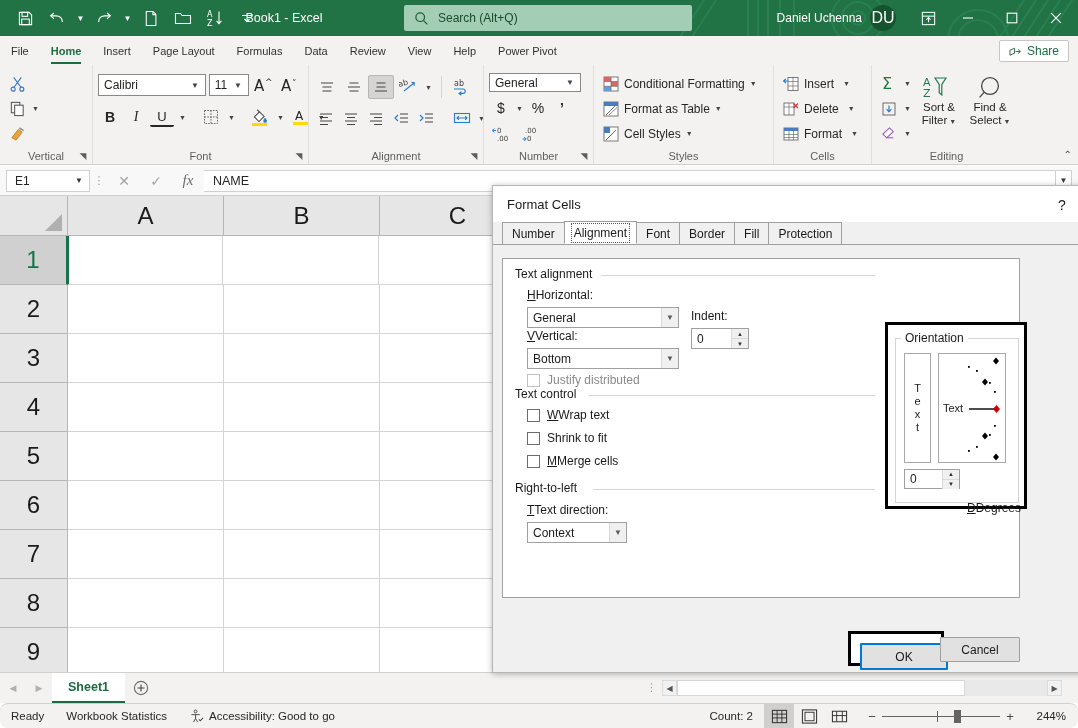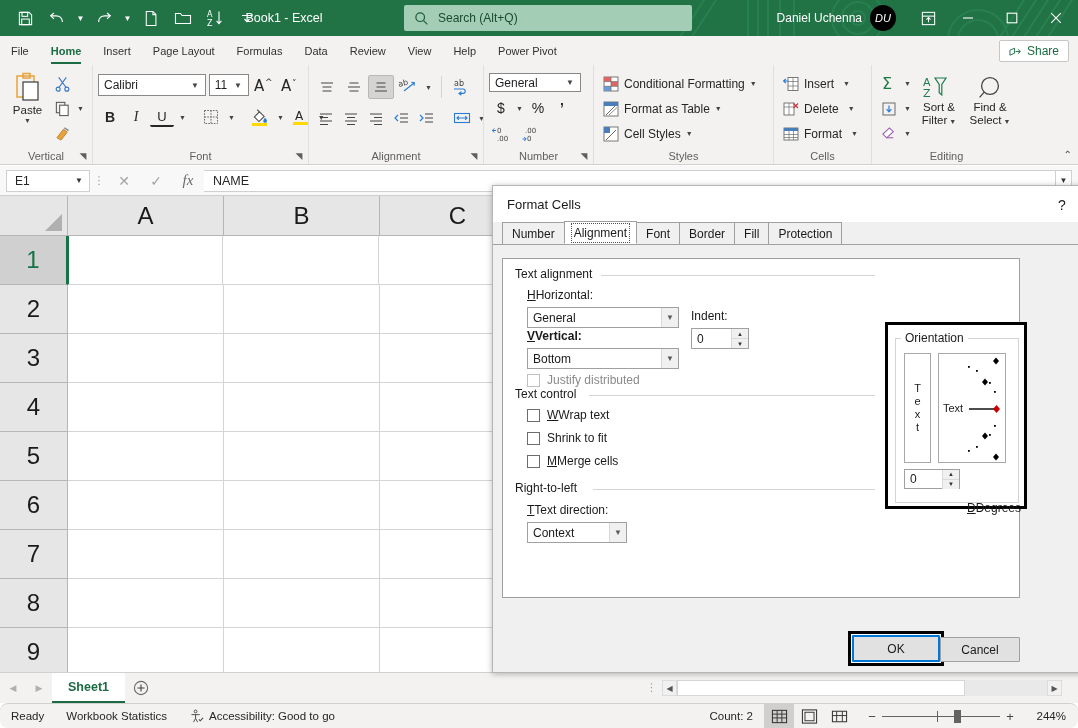--- a/index.html
+++ b/index.html
@@ -40,22 +40,22 @@
     position:absolute; left:404px; top:5px; width:288px; height:26px;
     background:#a3cdb4; border-radius:2px;
     display:flex; align-items:center; padding-left:10px; gap:9px; z-index:3;
   }
   .searchbox .s-ic { color:#1e5c38; display:flex; }
   .searchbox .s-txt { color:#194c2f; font-size:12px; }
   .acct { position:absolute; right:182px; top:0; height:36px; display:flex; align-items:center; gap:8px; z-index:3;}
   .acct-name { color:#fff; font-size:12px; }
   .avatar {
     width:26px; height:26px; border-radius:50%;
-    background:#000000; color:#fff; font-size:11px;
-    display:flex; align-items:center; justify-content:center;font-style:italic;
+    background:#14532d; color:#fff; font-size:16px;
+    display:flex; align-items:center; justify-content:center;
   }
   .ribbon-display { position:absolute; right:130px; top:0; height:36px; width:40px;
     display:flex; align-items:center; justify-content:center; z-index:3; color:#fff;}
   .wincontrols { position:absolute; right:0; top:0; height:36px; display:flex; z-index:3;}
   .wc { width:44px; height:36px; display:flex; align-items:center; justify-content:center; color:#fff;}
 
   
   .tabstrip {
     position:absolute; left:0; top:36px; width:1078px; height:29px;
     background:#f3f2f1; display:flex; align-items:flex-end;
@@ -288,21 +288,21 @@
   .dial-text { position:absolute; left:4px; top:48px; font-size:11px; color:#1a1a1a;}
   .degspin { position:absolute; left:9px; top:138px; width:56px; height:20px;}
   .degrees-lbl { position:absolute; left:72px; top:140px; font-size:12px;margin-top:30px;}
   .btn {
     height:25px; border:1px solid #a0a0a0; background:#e1e1e1;
     display:flex; align-items:center; justify-content:center;
     font-size:12px; color:#1a1a1a; border-radius:1px;
   }
   .ok-wrap {
     position:absolute; left:848px; top:631px; width:96px; height:35px;
-    border:3px solid #000; background:#fff; padding:1px;
+    border:3px solid #000; background:#fff; padding:9px;
   }
   .ok-wrap .btn { width:88px; height:27px; border:2px solid #0078d7; background:#e1e1e1;}
   .cancel-btn { position:absolute; left:940px; top:637px; width:80px; height:25px;}
   svg { display:block; }
 </style>
 </head>
 <body>
 
 <div id="app">
 
@@ -434,29 +434,20 @@
           </svg>
       </span>
       <span>Share</span>
     </div>
   </div>
 
   <div class="ribbon">
 
     <div class="rgroup" style="width:92px;">
       <div class="rg-body">
-        <div class="bigbtn">
-          <svg width="30" height="32" viewBox="0 0 30 32">
-              <rect x="4" y="4" width="17" height="21" fill="none" stroke="#e8a33d" stroke-width="1.5"></rect>
-              <rect x="10" y="1.5" width="7" height="4.5" fill="none" stroke="#e8a33d" stroke-width="1.5"></rect>
-              <rect x="10" y="10" width="15" height="18" fill="#fff" stroke="#3a3a3a" stroke-width="1.2"></rect>
-            </svg>
-          <span>Paste</span>
-          <span style="font-size:7px;color:#444;margin-top:1px;">▼</span>
-        </div>
         <div style="display:flex;flex-direction:column;padding-top:3px;">
           <div class="smallrow">
             <div class="sbtn">
               <svg width="17" height="17" viewBox="0 0 18 18">
                   <path d="M5 2.5 L13 13.5M13 2.5 L5 13.5" stroke="#3b78c3" stroke-width="1.2" fill="none"></path>
                   <circle cx="4.4" cy="15" r="2.1" fill="none" stroke="#3b78c3" stroke-width="1.2"></circle>
                   <circle cx="13.6" cy="15" r="2.1" fill="none" stroke="#3b78c3" stroke-width="1.2"></circle>
                 </svg>
             </div>
           </div>
@@ -1043,21 +1034,21 @@
           <span class="arrow">▼</span>
         </div>
         <div style="position:absolute; left:176px; top:42px;" class="lbl">Indent:</div>
         <div class="spin" style="position:absolute; left:176px; top:61px; width:58px;">
           <span>0</span>
           <span class="sp-btns">
             <span class="sp-b">▲</span>
             <span class="sp-b">▼</span>
           </span>
         </div>
-        <div style="position:absolute; left:12px; top:62px;font-weight:bold;" class="lbl"><span class="u">V</span><span>Vertical:</span></div>
+        <div style="position:absolute; left:12px; top:62px;" class="lbl"><span class="u">V</span><span>Vertical:</span></div>
         <div class="combo" style="position:absolute; left:12px; top:81px; width:152px;">
           <span>Bottom</span>
           <span class="arrow">▼</span>
         </div>
         <div class="chk disabled" style="position:absolute; left:12px; top:106px;">
           <span class="chkbox"></span>
           <span>Justify distributed</span>
         </div>
       </div>
 

